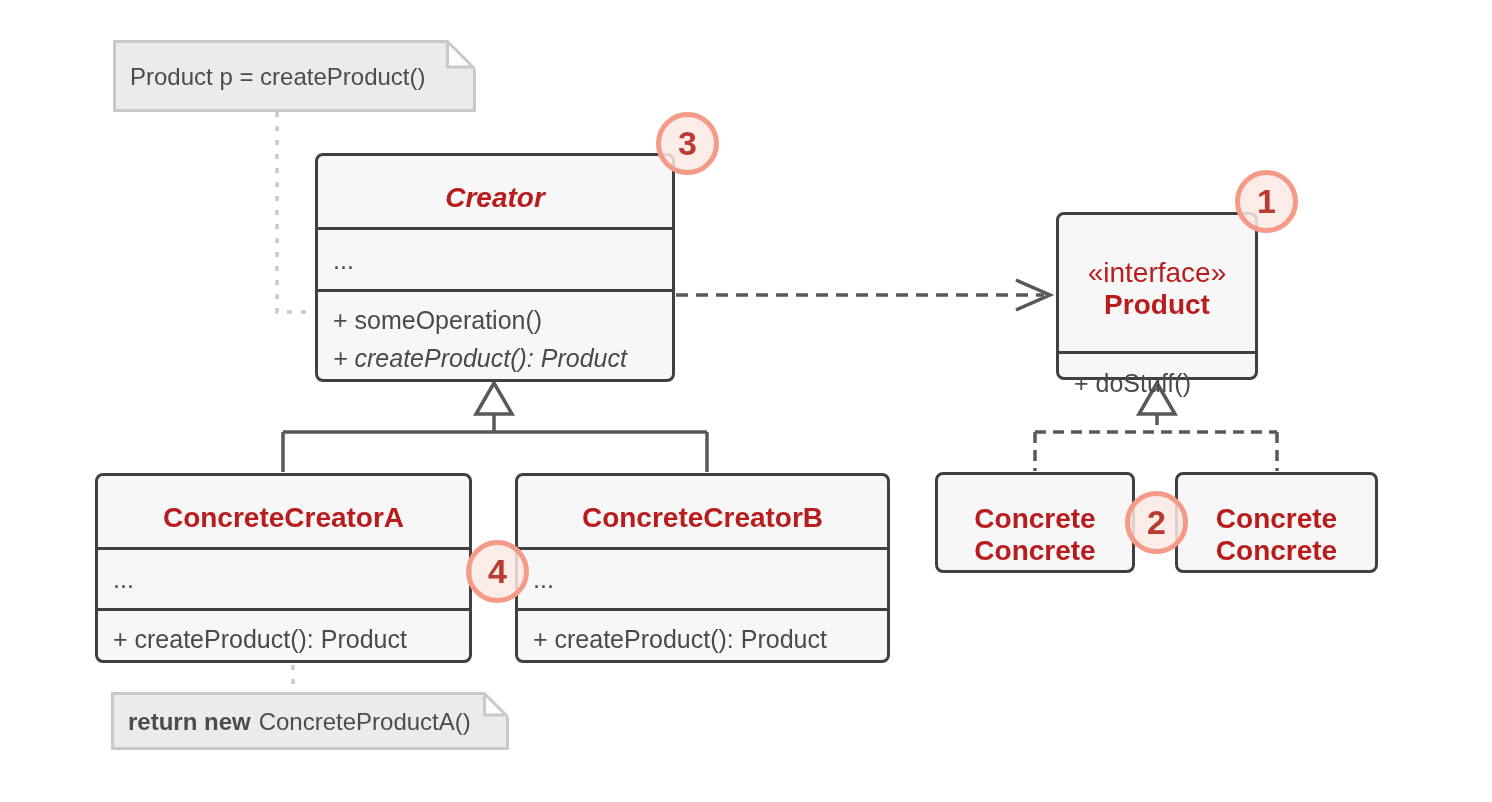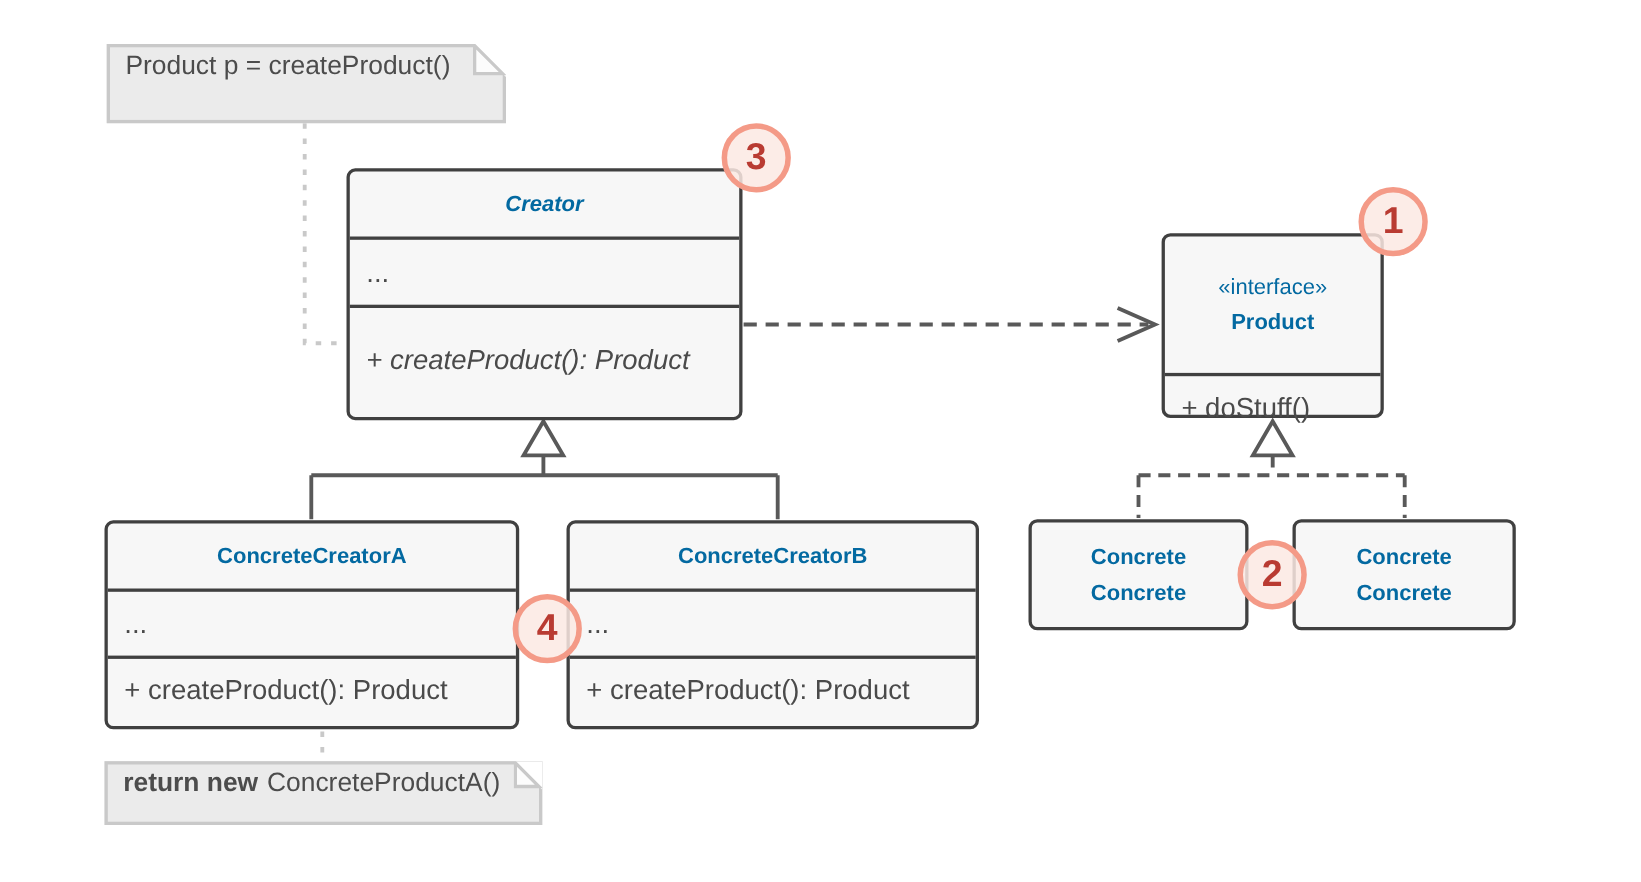--- a/index.html
+++ b/index.html
@@ -29,48 +29,50 @@
   .sec {
     display: flex;
     align-items: center;
     box-sizing: border-box;
   }
   .sec + .sec { border-top: 3px solid #404040; }
   .sec.title {
     justify-content: center;
     flex-direction: column;
     font-weight: 700;
-    font-size: 20px;
-    color: #0369a1;
+    font-size: 28px;
+    color: #b91c1c;
     line-height: 32px;
+    margin-top: 12px;
   }
   .sec.members {
     flex-direction: column;
     align-items: flex-start;
     justify-content: center;
     padding: 0 15px;
     font-size: 25px;
     line-height: 38px;
     color: #4a4a4a;
   }
   .it { font-style: italic; }
   .rg { font-weight: 400; }
   .note {
     position: absolute;
     background: #ebebeb;
     border: 3px solid #c9c9c9;
     box-sizing: border-box;
     display: flex;
     flex-direction: column;
-    justify-content: space-between;
+    justify-content: center;
     padding: 0 14px;
     font-size: 24px;
     line-height: 33px;
     color: #4c4c4c;
     z-index: 1;
+    margin-left: 16px;
   }
   .note .fold {
     position: absolute;
     top: -3px;
     right: -3px;
   }
   .kw { font-weight: 700; margin-right: 8px; }
   .badge {
     position: absolute;
     width: 53px;
@@ -121,20 +123,21 @@
     </svg>
     <div>Product p = createProduct()</div>
   </div>
 
   <div class="uml-box" style="left:315px; top:153px; width:360px; height:229px;">
     <div class="sec title it" style="height:59px">Creator</div>
     <div class="sec members" style="height:62px">
       <div>...</div>
     </div>
     <div class="sec members" style="height:96px">
+      <div>+ someOperation()</div>
       <div class="it">+ createProduct(): Product</div>
     </div>
   </div>
 
   <div class="uml-box" style="left:1056px; top:212px; width:202px; height:168px;">
     <div class="sec title" style="height:124px">
       <div class="rg">«interface»</div>
       <div>Product</div>
     </div>
     <div class="sec members" style="height:60px">

